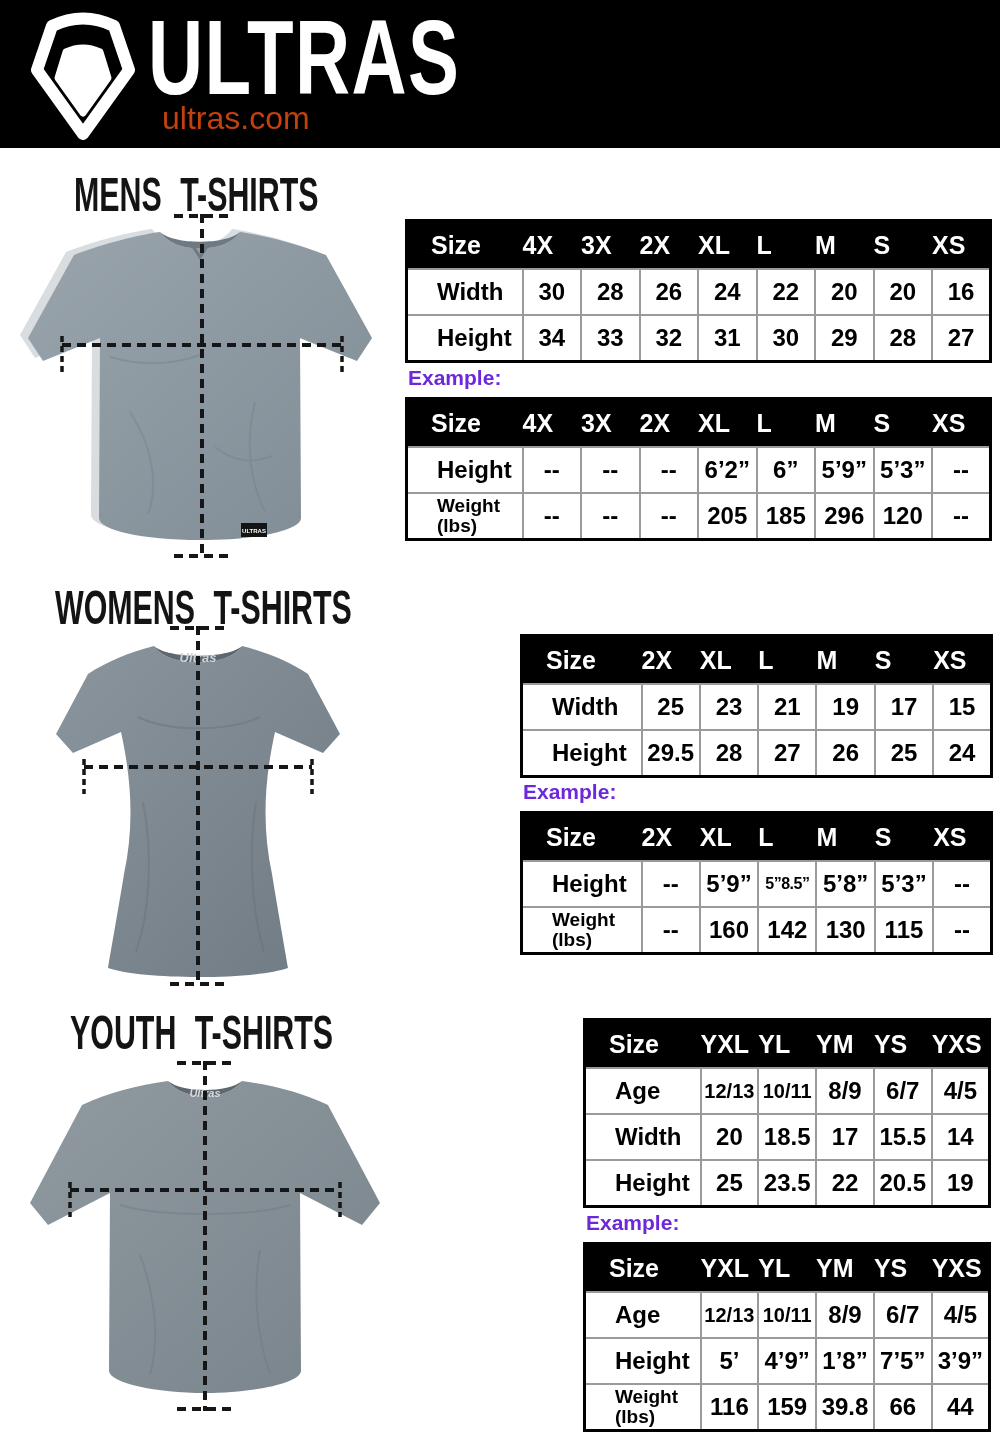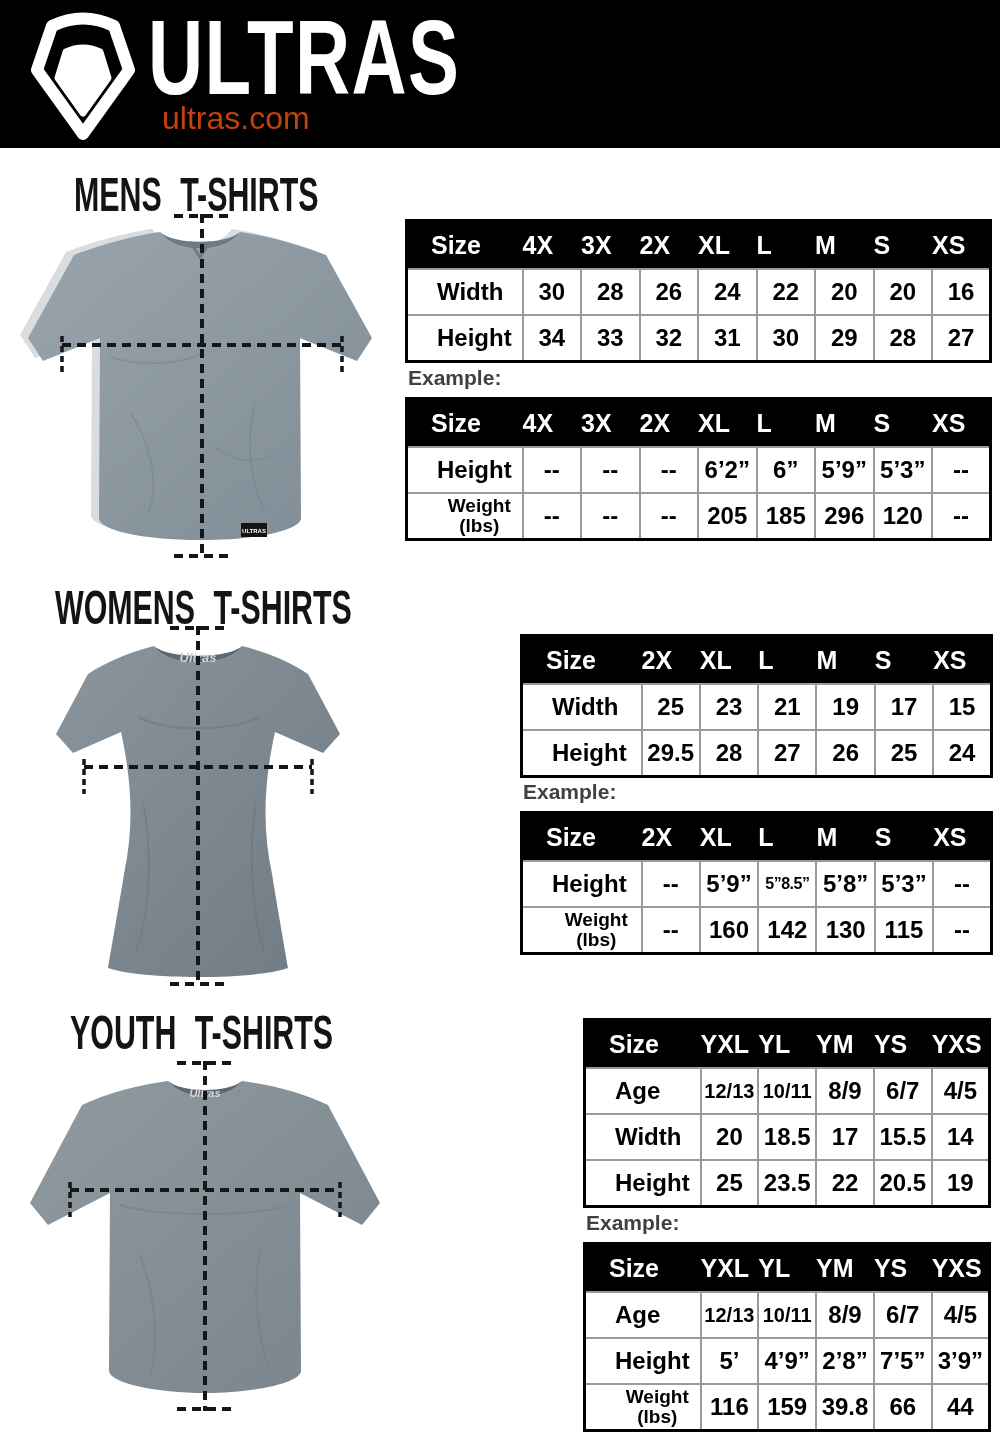--- a/index.html
+++ b/index.html
@@ -15,36 +15,36 @@
   }
   .brand-site{
     position:absolute;left:162px;top:101px;color:#c2410c;font-size:32px;line-height:34px;
   }
   .crest{position:absolute;left:28px;top:8px;}
   .section-title{
     position:absolute;color:#141414;font-weight:bold;font-size:49px;line-height:49px;
     letter-spacing:0px;word-spacing:16px;white-space:nowrap;
     transform:scaleX(0.62);transform-origin:left top;
   }
-  .example-label{position:absolute;font-size:21px;font-weight:bold;color:#404040;}
+  .example-label{position:absolute;font-size:21px;font-weight:bold;color:#6d28d9;}
   .size-table{
     position:absolute;border-collapse:collapse;table-layout:fixed;
     border:3px solid #000;background:#fff;
   }
   .size-table th{
     background:#000;color:#fff;font-size:25px;font-weight:bold;height:46px;
     text-align:left;border:0;padding:0;
   }
   .size-table th.lab{text-align:left;padding-left:23px;}
   .size-table td{
     border:2px solid #9a9a9a;text-align:center;font-weight:bold;font-size:24px;
     color:#000;height:44px;padding:0;
   }
   .size-table td.lab{text-align:left;padding-left:29px;margin-left:36px;}
-  .size-table td.lab.two span{display:block;font-size:19px;line-height:20px;text-align:center;}
+  .size-table td.lab.two span{display:block;font-size:19px;line-height:20px;}
   .size-table td.sm{font-size:20px;}
   .size-table td.xs{font-size:16px;letter-spacing:-0.5px;}
   .shirt{position:absolute;}
   .dash{stroke:#161616;fill:none;}
 </style>
 </head>
 <body>
 
 <div class="header-bar">
   <svg class="crest" width="110" height="132" viewBox="0 0 110 132">
@@ -427,21 +427,21 @@
         <td class="sm">12/13</td>
         <td class="sm">10/11</td>
         <td>8/9</td>
         <td>6/7</td>
         <td>4/5</td>
       </tr>
       <tr>
         <td class="lab">Height</td>
         <td>5’</td>
         <td>4’9”</td>
-        <td>2’8”</td>
+        <td>1’8”</td>
         <td>7’5”</td>
         <td>3’9”</td>
       </tr>
       <tr>
         <td class="lab two">
           <span>Weight</span>
           <span>(lbs)</span>
         </td>
         <td>116</td>
         <td>159</td>

